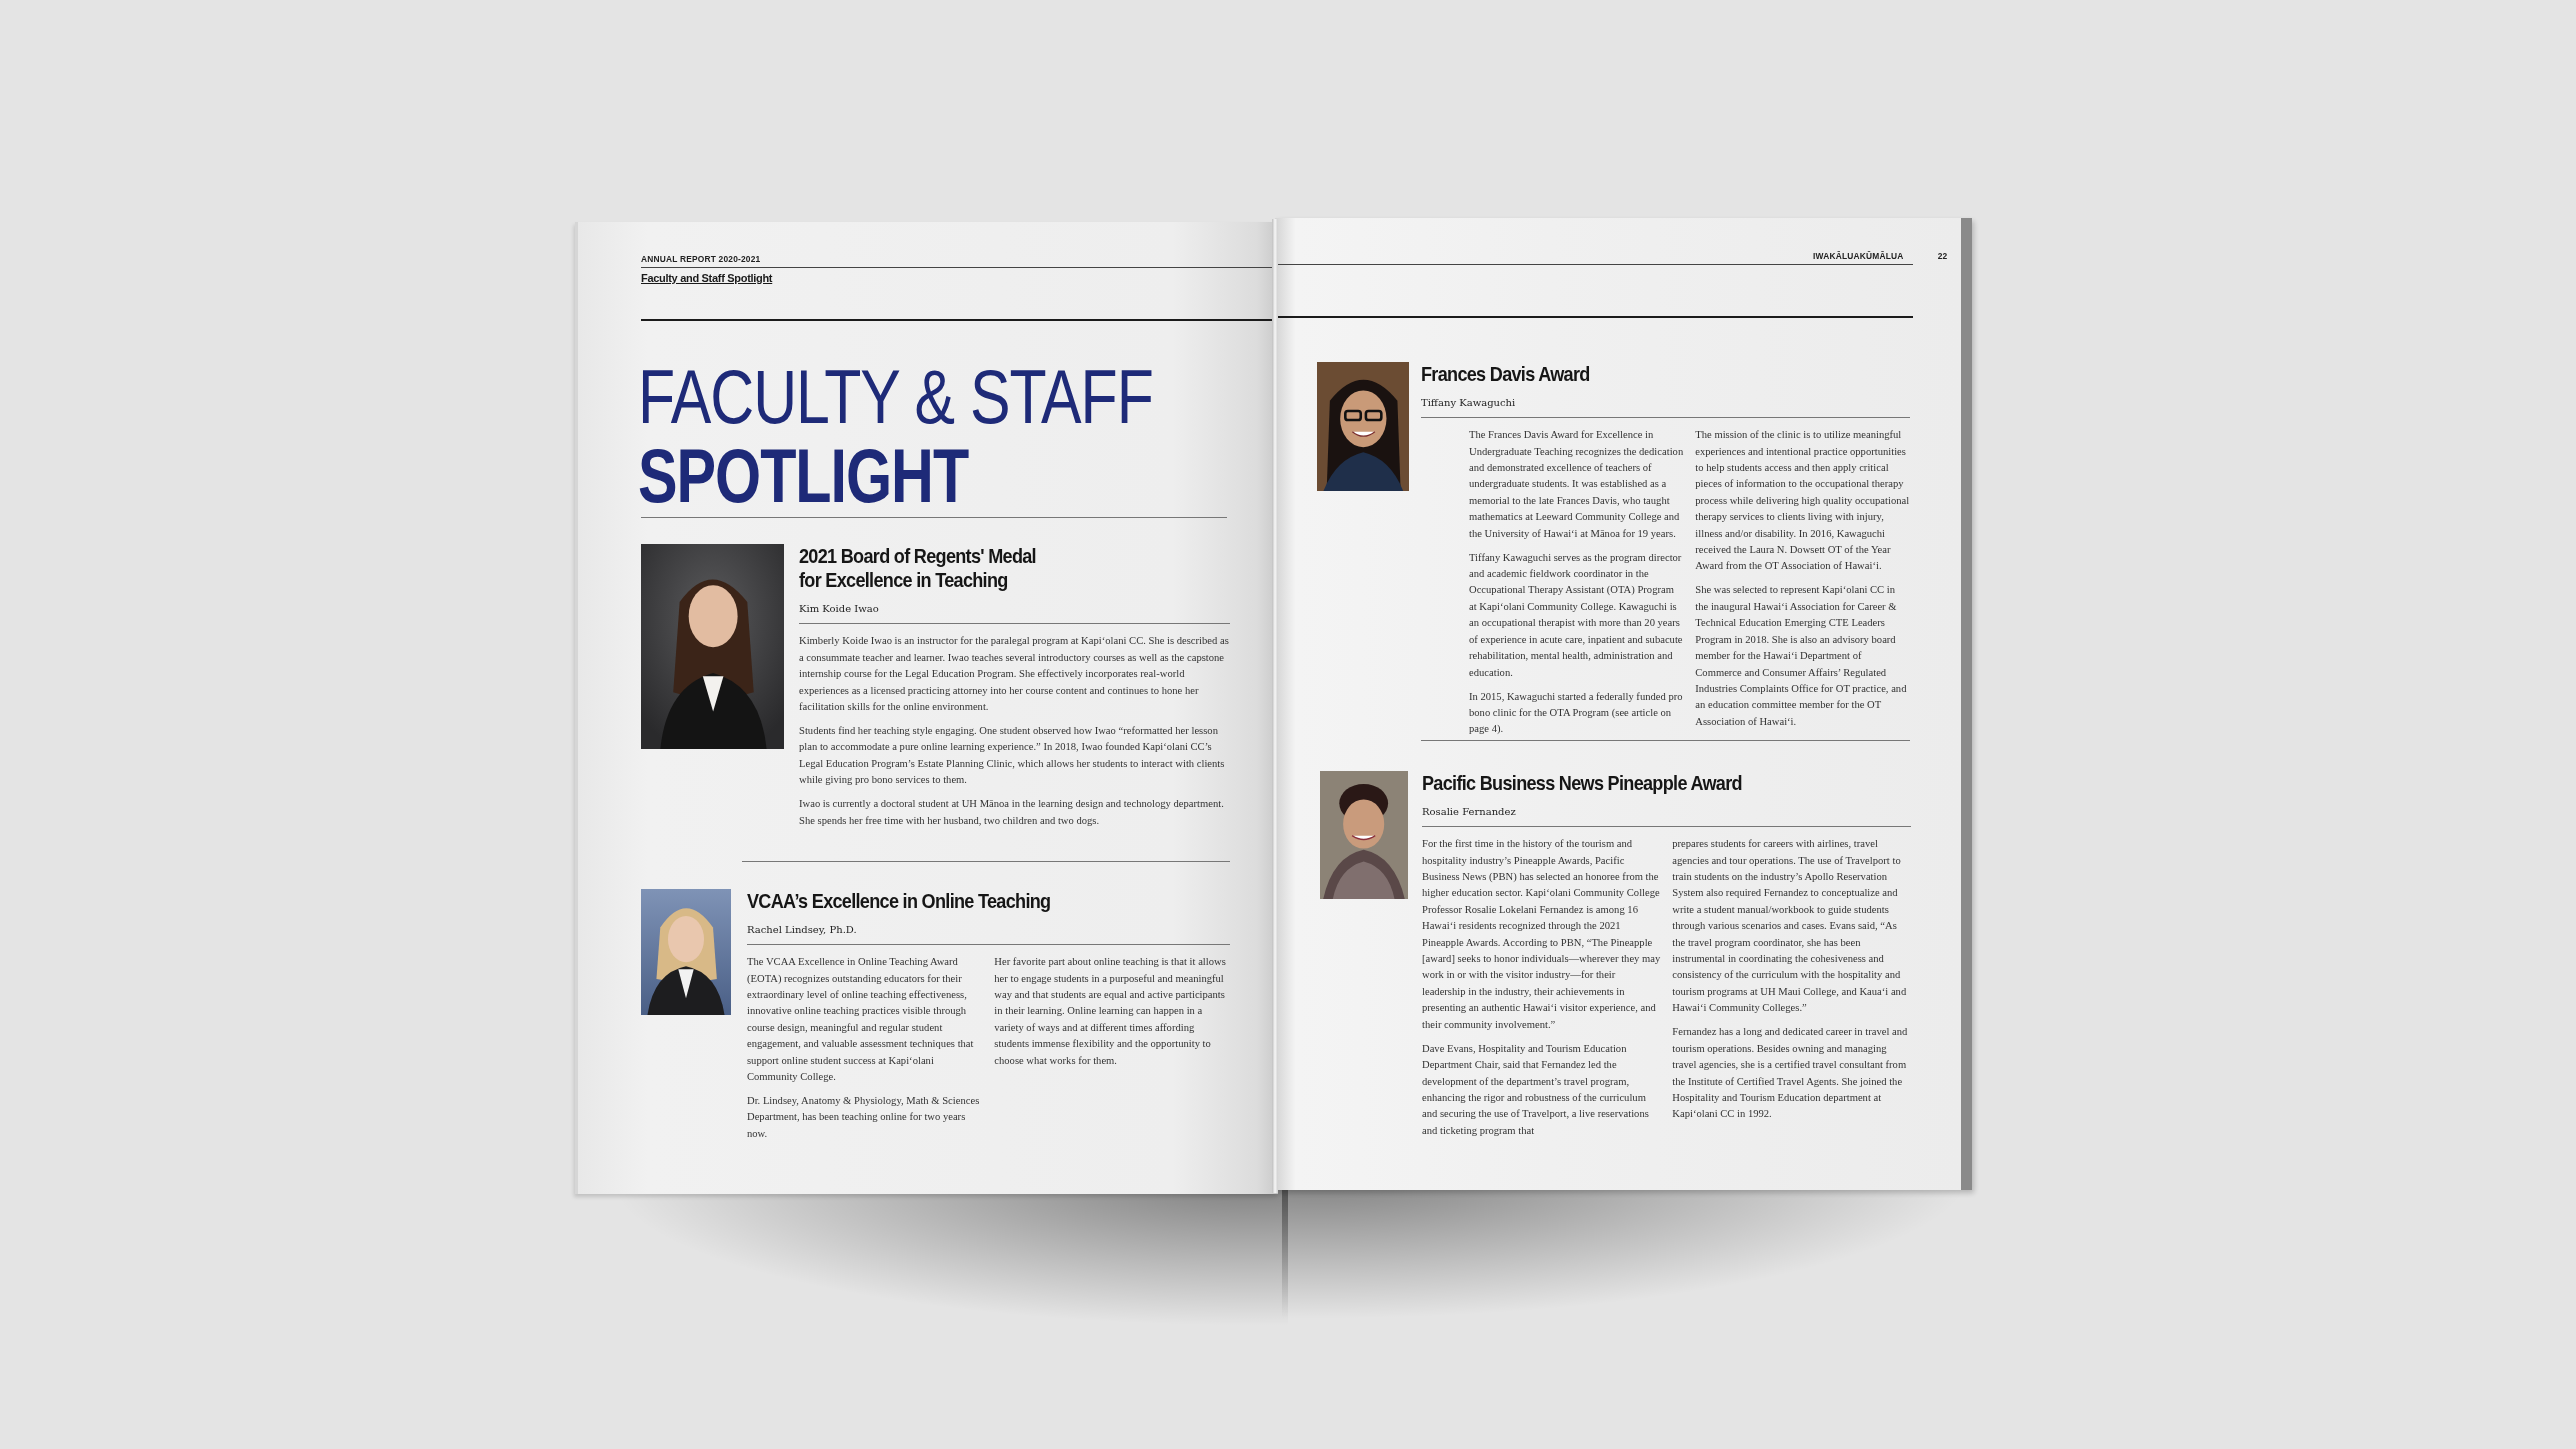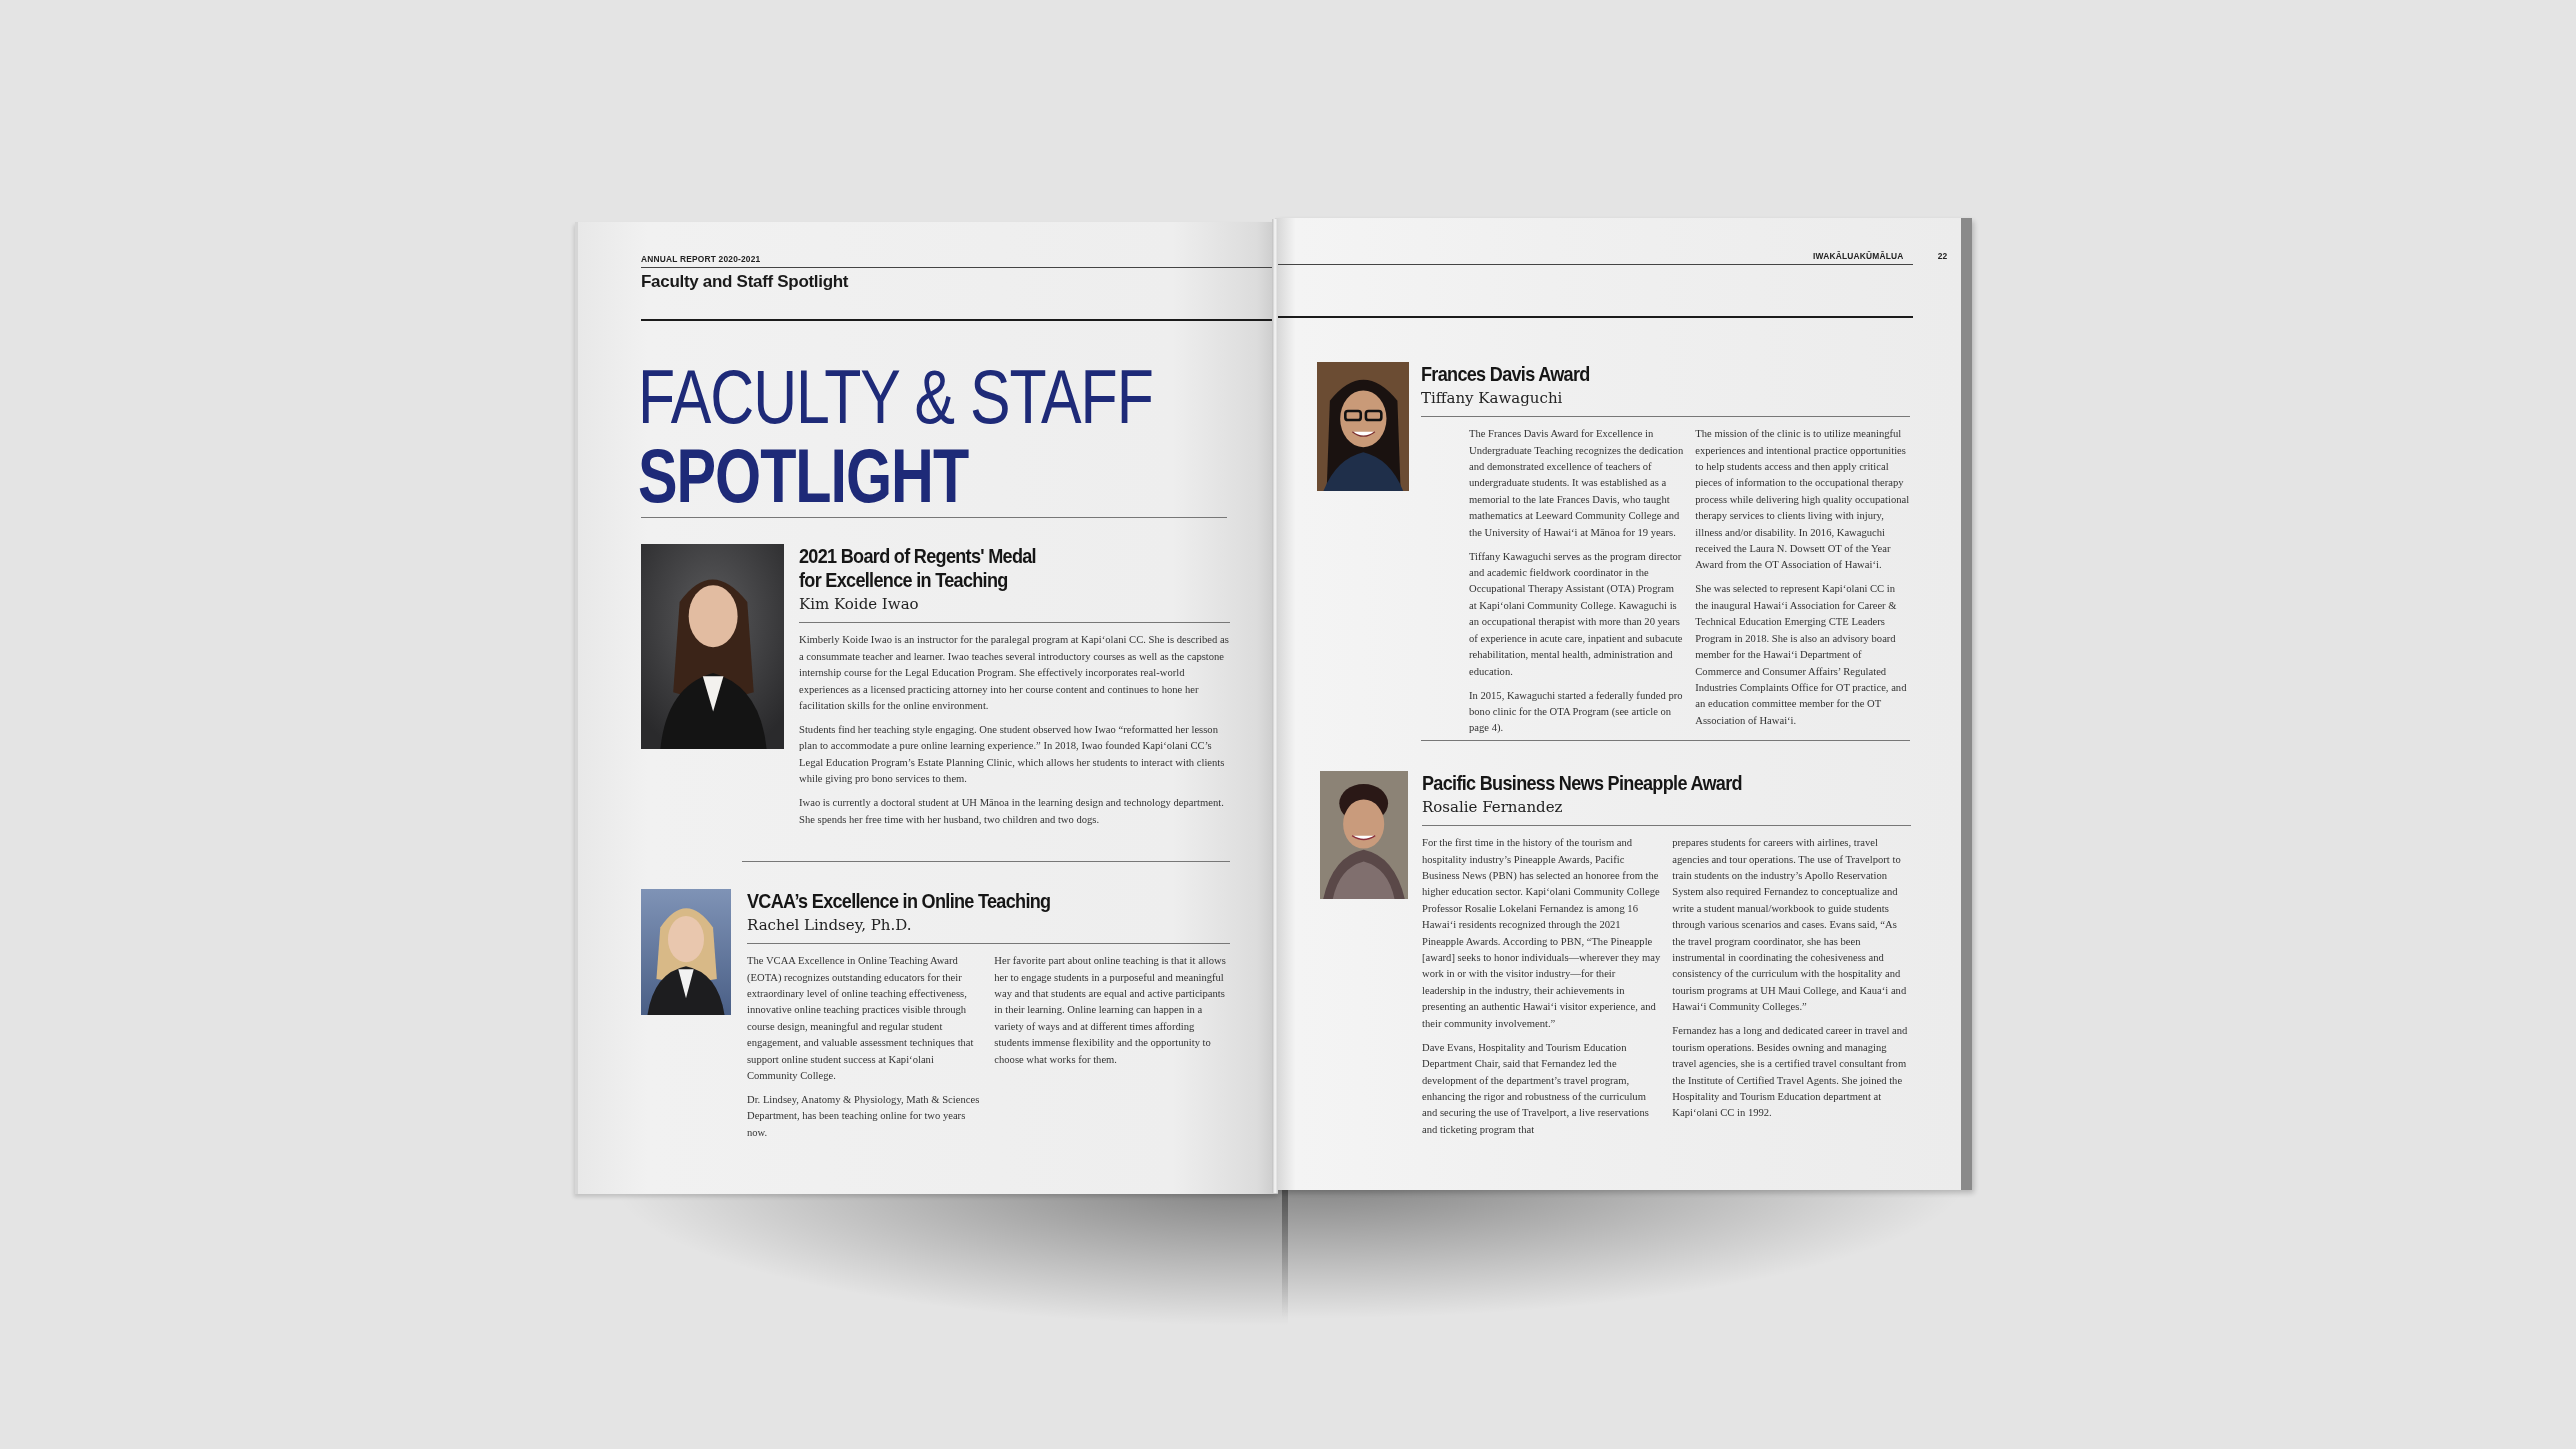--- a/index.html
+++ b/index.html
@@ -13,37 +13,37 @@
   .sans{font-family:"Liberation Sans",sans-serif;}
   .rule{position:absolute;height:0;border-top:1.3px solid #555;}
   .rule.thick{border-top:2.6px solid #1b1b1b;}
   .rule.thin{border-top:1.3px solid #777;}
   .run-head{font-size:8.4px;font-weight:bold;letter-spacing:0.2px;color:#222;}
   .section-head{font-size:15px;font-weight:bold;color:#1a1a1a;letter-spacing:-0.3px;}
   .big-title{color:#1e2a78;font-family:"Liberation Sans",sans-serif;line-height:1;letter-spacing:-1.3px;}
   .big-title .l1{font-size:76px;font-weight:normal;transform:scaleX(0.8);transform-origin:left;display:block;white-space:nowrap;}
   .big-title .l2{font-size:76px;font-weight:bold;transform:scaleX(0.78);transform-origin:left;display:block;white-space:nowrap;margin-top:2.6px;}
   .award{font-family:"Liberation Sans",sans-serif;font-weight:bold;font-size:21px;color:#161616;line-height:1.15;letter-spacing:-0.8px;transform:scaleX(0.86);transform-origin:left;white-space:nowrap;}
-  .person{font-family:"DejaVu Serif",serif;font-size:15px;color:#222;margin-top:3px;}
+  .person{font-family:"DejaVu Serif",serif;font-size:10px;color:#222;margin-top:11px;}
   .body{font-family:"Liberation Serif",serif;font-size:10.6px;line-height:16.4px;color:#333;text-align:left;}
   .body p{margin:0 0 7.7px 0;}
   .photo{position:absolute;overflow:hidden;}
   .photo svg{width:100%;height:100%;display:block;}
   .pgnum{font-size:8.4px;font-weight:bold;color:#222;}
 </style>
 </head>
 <body>
 
 <div class="shadow-l"></div>
 <div class="shadow-r"></div>
 
 <div class="page left">
   <div class="abs sans run-head" style="left:63px;top:32px;">ANNUAL REPORT 2020-2021</div>
   <div class="rule" style="left:63px;top:45px;width:637px;border-top:1.3px solid #444;"></div>
-  <div class="abs sans section-head" style="left:63px;top:50px;font-size:17px;">Faculty and Staff Spotlight</div>
+  <div class="abs sans section-head" style="left:63px;top:50px;font-size:11px;text-decoration:underline;">Faculty and Staff Spotlight</div>
   <div class="rule thick" style="left:63px;top:97px;width:637px;"></div>
 
   <div class="abs big-title" style="left:60px;top:137px;">
     <span class="l1">FACULTY &amp; STAFF</span>
     <span class="l2">SPOTLIGHT</span>
   </div>
   <div class="rule thin" style="left:63px;top:295px;width:586px;"></div>
 
   <div class="photo" style="left:63px;top:322px;width:143px;height:205px;">
     <svg viewBox="0 0 222 318" preserveAspectRatio="none">

